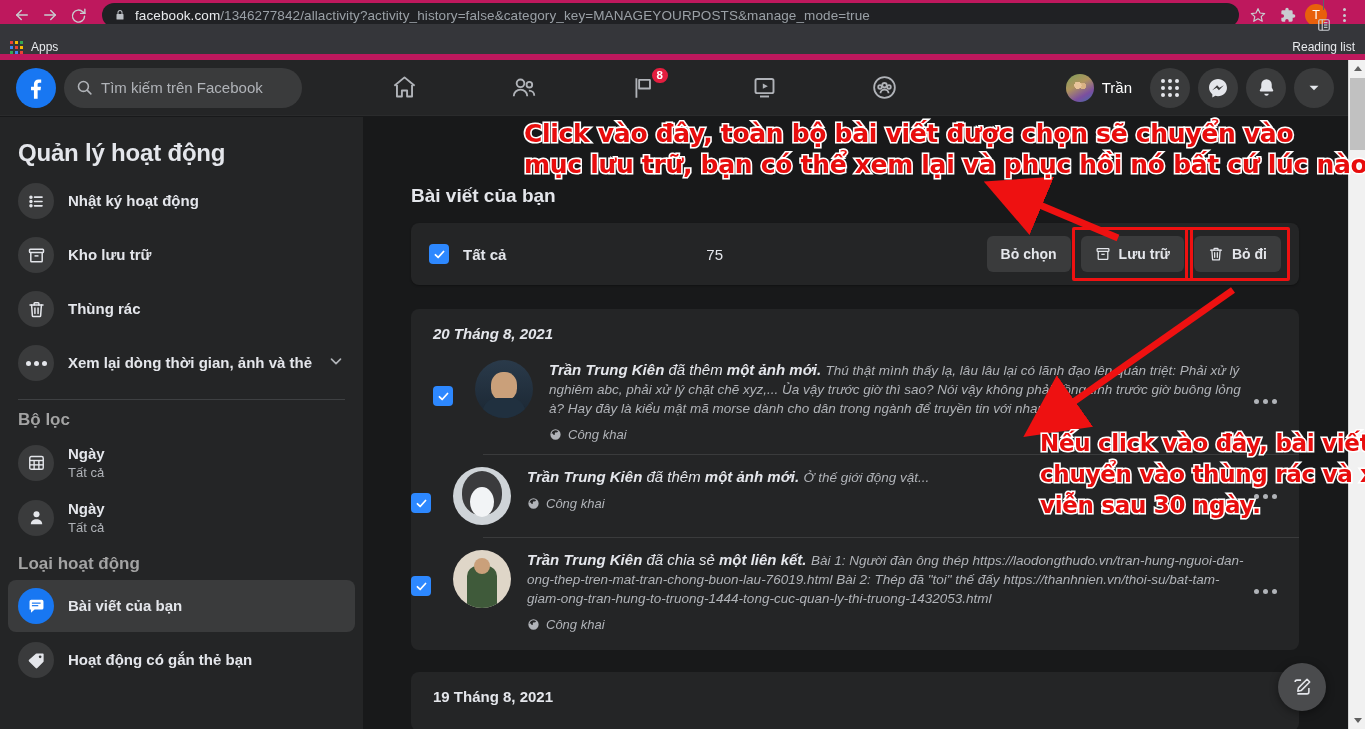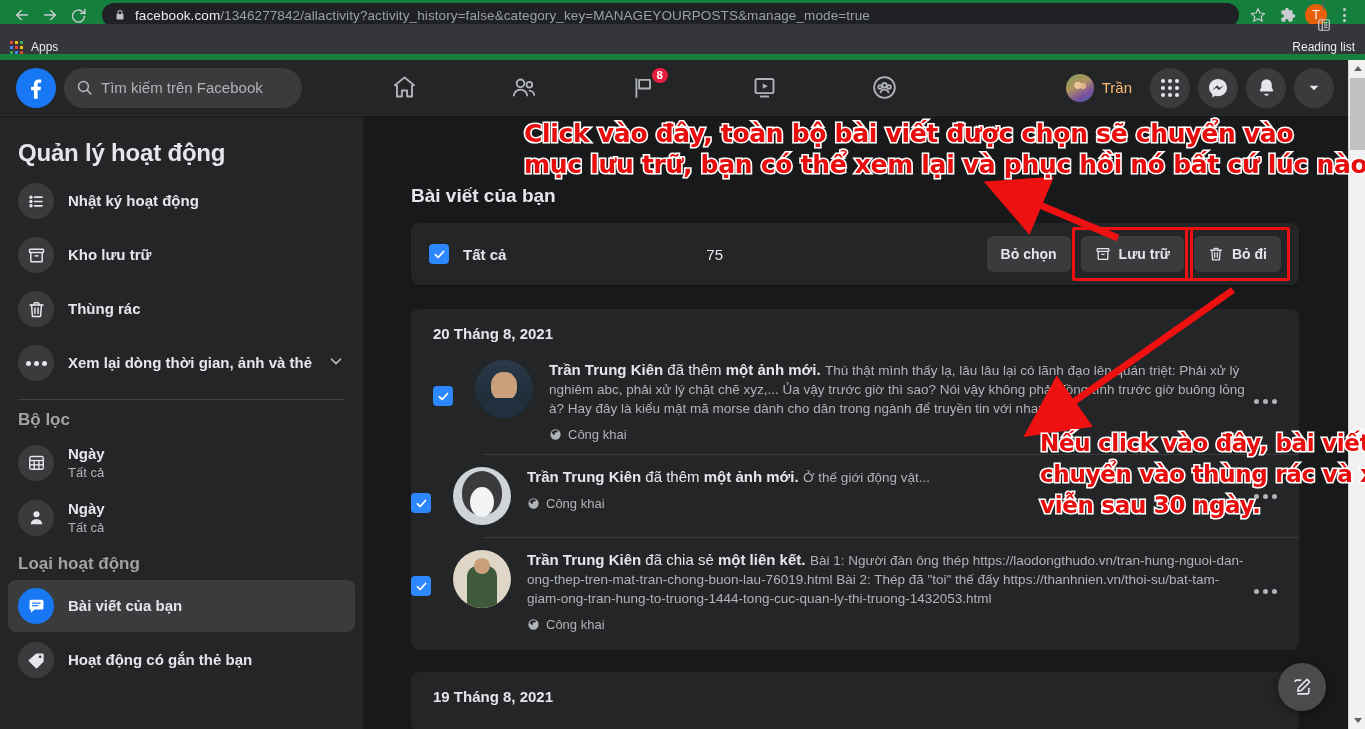--- a/index.html
+++ b/index.html
@@ -7,21 +7,21 @@
     width: 1365px; height: 729px;
     overflow: hidden;
     font-family: "Liberation Sans", sans-serif;
     background: #18191a;
   }
   .screen { position: relative; width: 1365px; height: 729px; background: #18191a; overflow: hidden; }
 
   
   .chrome {
     position: absolute; left: 0; top: 0; width: 1365px; height: 60px;
-    background: #15803d;
+    background: #be185d;
   }
   .chrome-toolbar {
     position: absolute; left: 0; top: 0; width: 1365px; height: 30px;
     display: flex; align-items: center; padding: 0 8px;
   }
   .nav-btn {
     width: 28px; height: 28px; display: flex; align-items: center; justify-content: center;
     color: #c9ccd0; flex: 0 0 auto; border-radius: 50%;
   }
   .nav-btn svg { display: block; }
@@ -121,21 +121,21 @@
   .profile-pic {
     width: 28px; height: 28px; border-radius: 50%; overflow:hidden;
     background: linear-gradient(150deg,#7d9e5a 0%,#b0945e 40%,#7b4fa0 72%,#3e6ea8 100%);
     position:relative;
   }
   .profile-pic::after {
     content:""; position:absolute; left:7px; top:6px; width:14px; height:13px; border-radius:50%;
     background: radial-gradient(circle at 35% 40%, #e9c49a 0 30%, rgba(233,196,154,0) 31%),
                 radial-gradient(circle at 70% 45%, #d9b184 0 26%, rgba(0,0,0,0) 27%);
   }
-  .profile-name { color: #fdba74; font-size: 15px; }
+  .profile-name { color: #ffffff; font-size: 15px; }
   .round-btn {
     width: 40px; height: 40px; border-radius: 50%; background: #3a3b3c;
     display: flex; align-items: center; justify-content: center; color: #e4e6eb;
   }
   .dots9 { display: grid; grid-template-columns: repeat(3, 4px); gap: 3px; }
   .dots9 i { width: 4px; height: 4px; border-radius: 50%; background: #e4e6eb; display:block; }
 
   
   .sidebar {
     position: absolute; left: 0; top: 57px; width: 363px; height: 612px;
@@ -185,21 +185,21 @@
     color: #e4e6eb; font-size: 14px; font-weight: bold;
     display: flex; align-items: center; gap: 8px; white-space: nowrap;
   }
   .btn svg { flex:0 0 auto; }
   .hl { position: relative; }
   .hl::after {
     content: ""; position: absolute; left: -9px; top: -9px; right: -9px; bottom: -9px;
     border: 3px solid #ef1111; border-radius: 2px; pointer-events: none;
   }
 
-  .daycard { margin: 24px 0 0 48px; width: 888px; background: #242526; border-radius: 8px; padding: 14px 0 6px 0; }
+  .daycard { margin: 24px 0 0 48px; width: 888px; background: #242526; border-radius: 8px; padding: 14px 0 6px 0; font-style: italic; }
   .daylabel { font-size: 15px; font-weight: bold; color: #e4e6eb; margin: 2px 0 6px 22px; }
   .prow { display: flex; align-items: flex-start; padding: 12px 16px 12px 22px; position: relative; }
   .prow + .prow { border-top: 1px solid #3a3b3c; margin-left: 72px; padding-left: 0; }
   .prow .rowcb { margin-top: 26px; flex: 0 0 auto; }
   .prow.sub .rowcb { margin-left: -72px; }
   .thumb {
     width: 58px; height: 58px; border-radius: 50%; margin-left: 22px; flex: 0 0 auto;
     overflow: hidden; position: relative; background: #4a4b4c;
   }
   .thumb.t1 { background: linear-gradient(180deg,#2a3a4a 0%,#1b2733 100%); }

